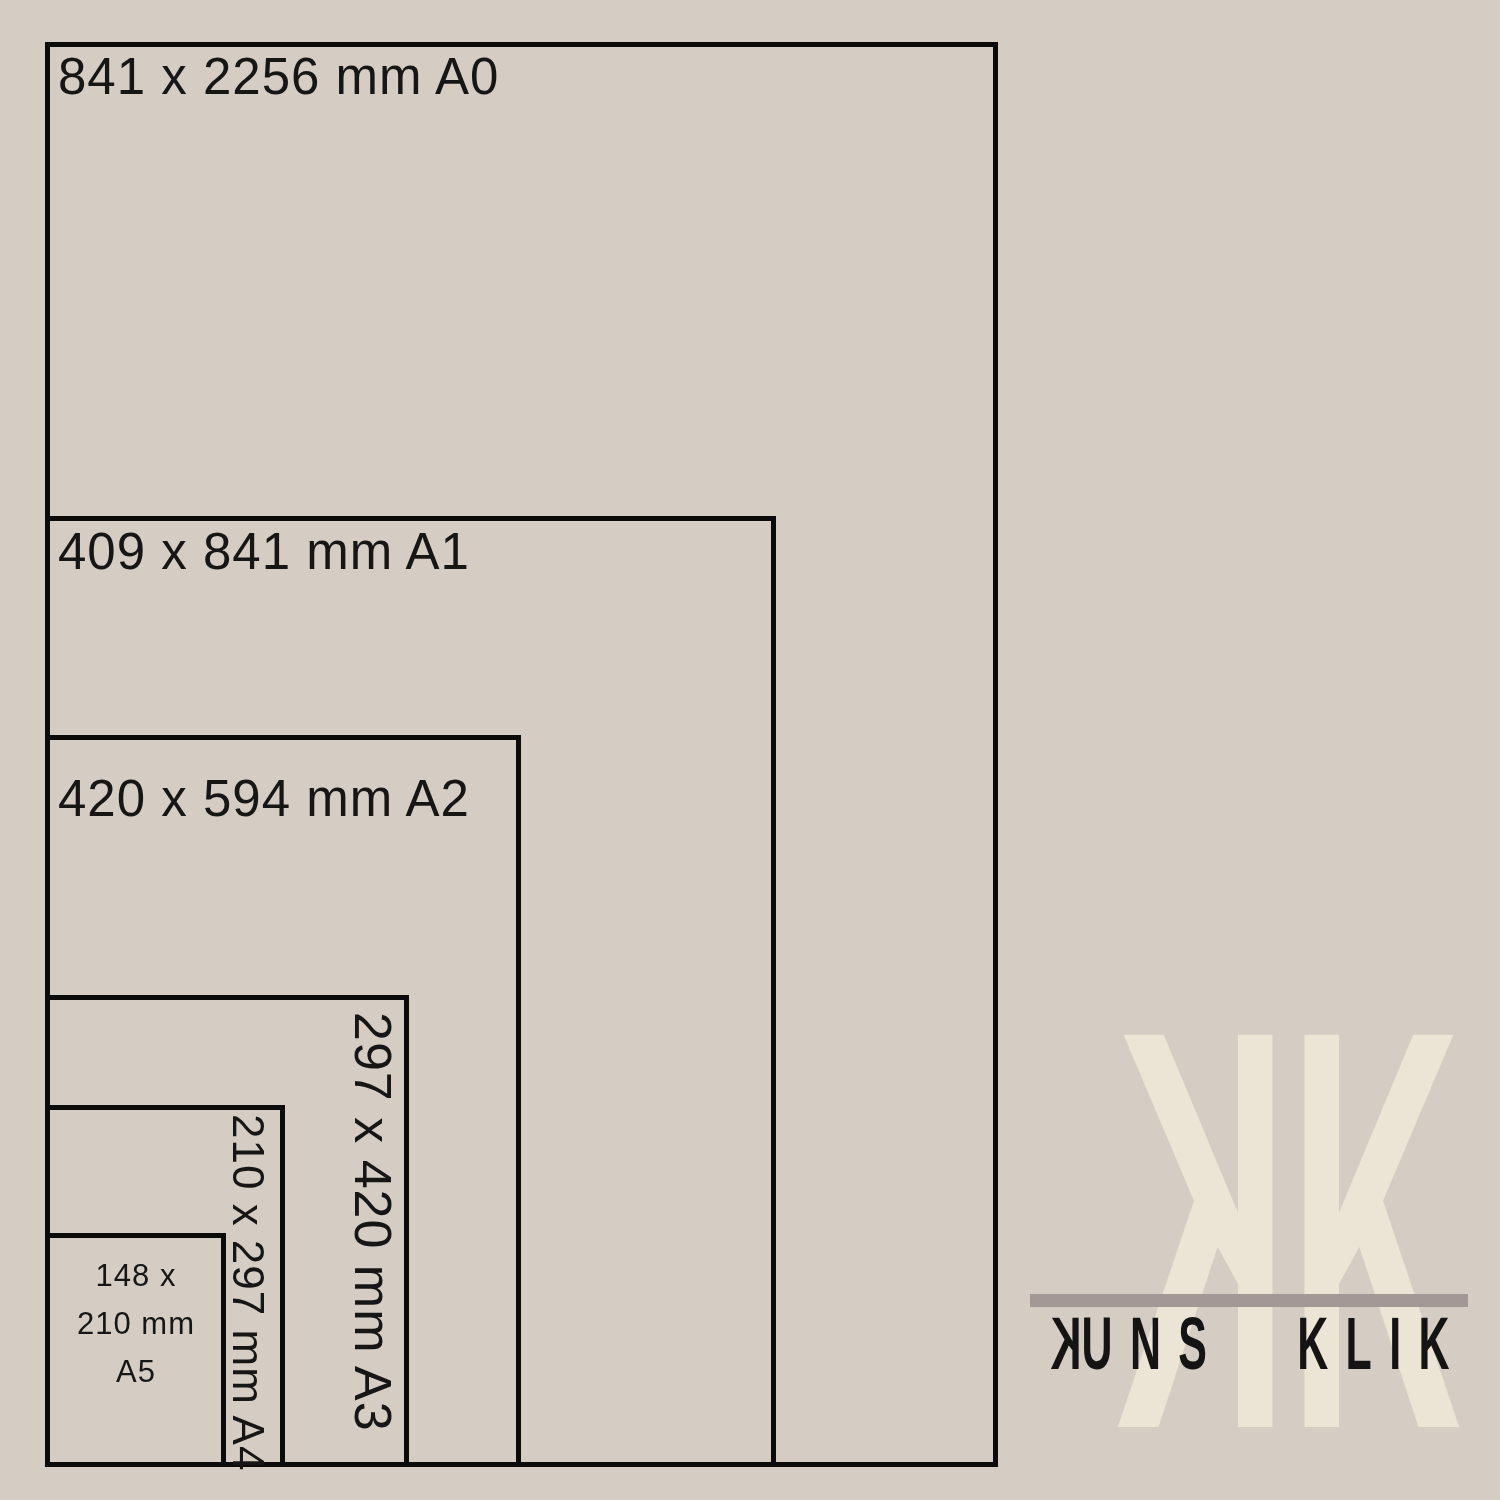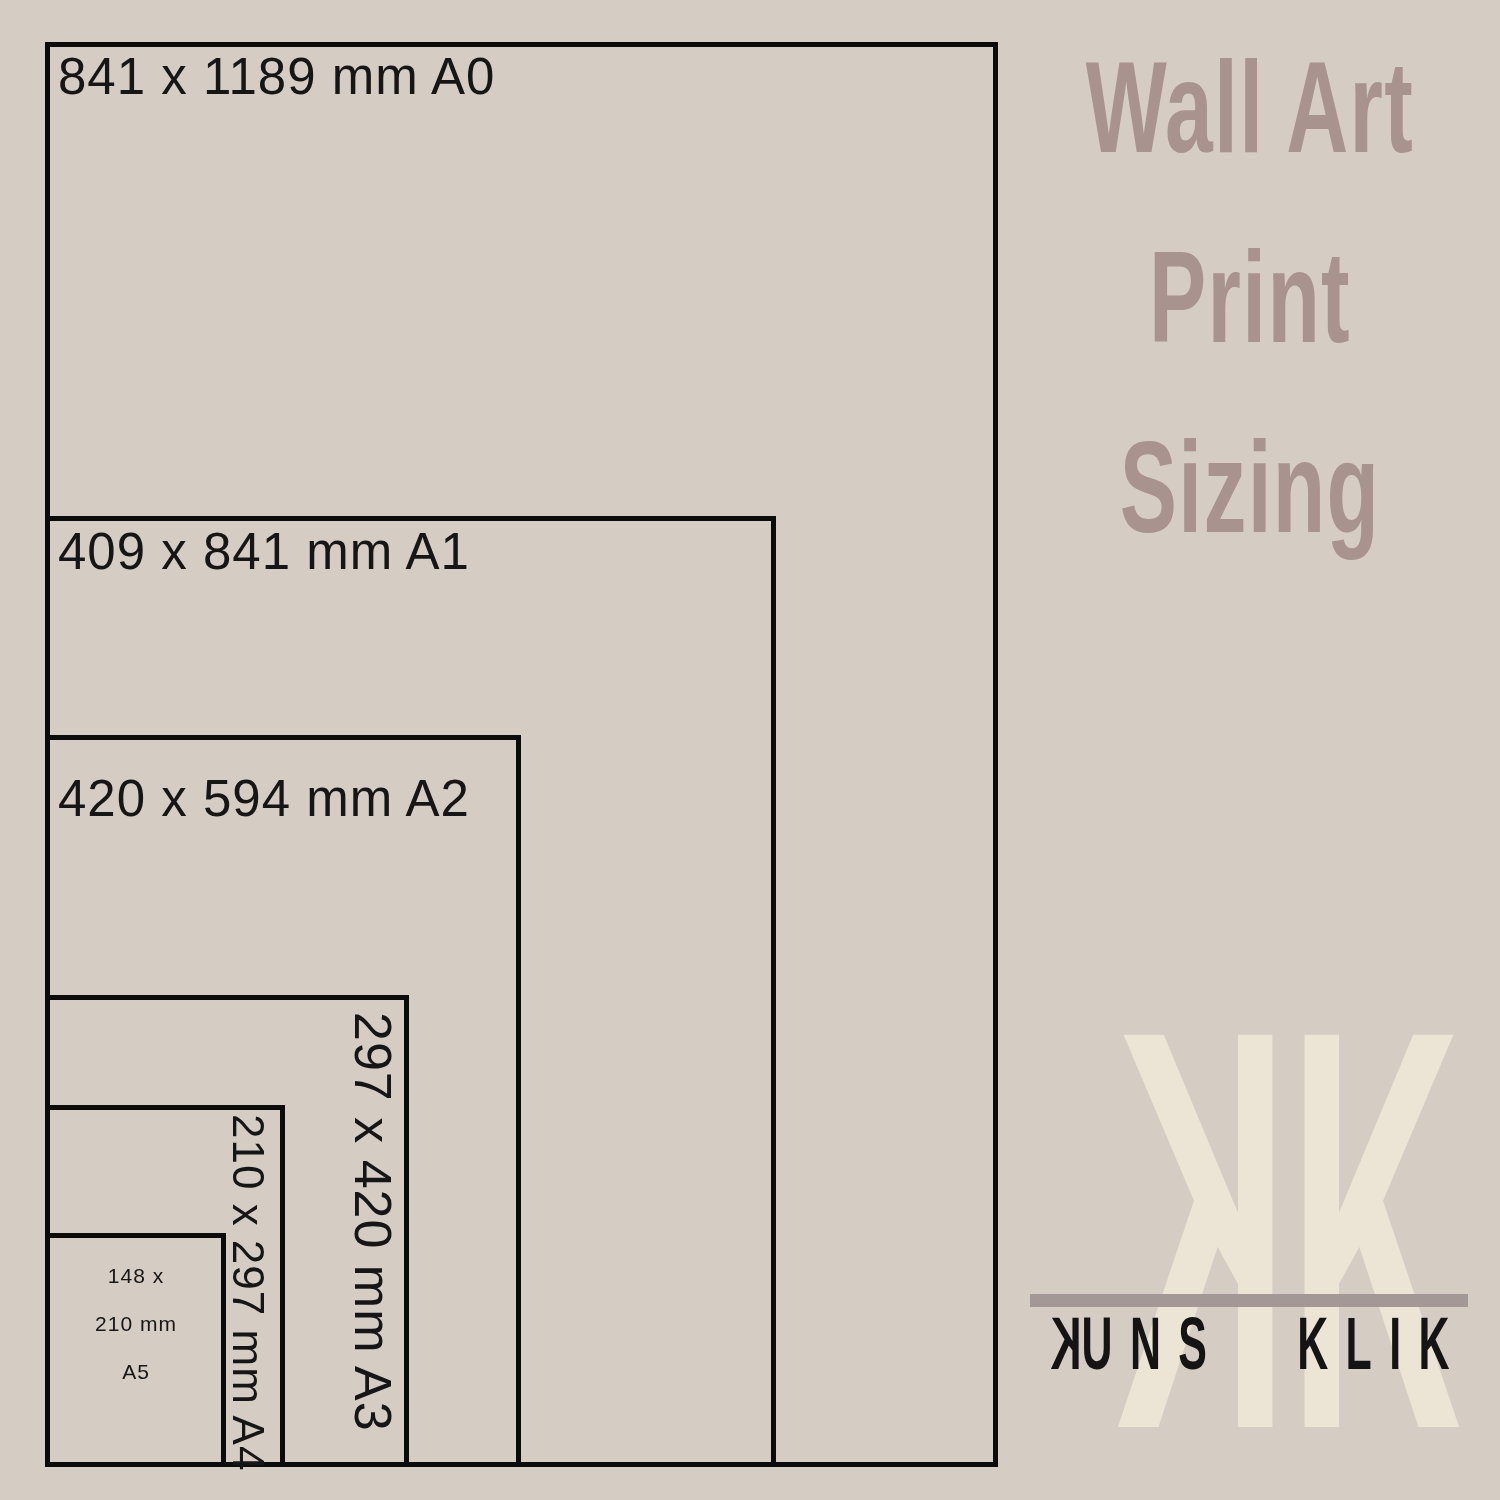--- a/index.html
+++ b/index.html
@@ -48,21 +48,21 @@
   #label-a2 { left: 58px; top: 741px; margin-top: 27px; }
   .vlabel {
     writing-mode: vertical-rl;
     text-orientation: mixed;
     white-space: nowrap;
   }
   #label-a3 { left: 344px; top: 1012px; width: 60px; font-size: 52px; }
   #label-a4 { left: 229px; top: 1114px; width: 50px; font-size: 44px; }
   #label-a5 {
     left: 48px; top: 1252px; width: 176px;
-    font-size: 21px; line-height: 48px;
+    font-size: 31px; line-height: 48px;
     text-align: center;
     white-space: pre-line;
   }
 
   
   .title-block {
     position: absolute;
     left: 1000px; top: 12px; width: 500px;
     text-align: center;
     font-weight: 700;
@@ -125,35 +125,30 @@
 <div class="canvas" style="background: rgb(213, 204, 195);">
 
   <div class="diagram">
     <div class="rect" id="rect-a0"></div>
     <div class="rect" id="rect-a1"></div>
     <div class="rect" id="rect-a2"></div>
     <div class="rect" id="rect-a3"></div>
     <div class="rect" id="rect-a4"></div>
     <div class="rect" id="rect-a5"></div>
 
-    <div class="size-label" id="label-a0">841 x 1189 mm A0</div>
+    <div class="size-label" id="label-a0">841 x 2256 mm A0</div>
     <div class="size-label" id="label-a1">409 x 841 mm A1</div>
     <div class="size-label" id="label-a2">420 x 594 mm A2</div>
     <div class="size-label vlabel" id="label-a3">297 x 420 mm A3</div>
     <div class="size-label vlabel" id="label-a4">210 x 297 mm A4</div>
     <div class="size-label" id="label-a5">148 x
 210 mm
 A5</div>
   </div>
 
-  <div class="title-block" style="color: rgb(168, 147, 142);">
-    <div class="title-line">Wall Art</div>
-    <div class="title-line">Print</div>
-    <div class="title-line">Sizing</div>
-  </div>
 
   <div id="monogram" style="color: rgb(236, 228, 212);">
     <span class="mirror">K</span><span>K</span>
   </div>
 
   <div id="brand-divider" style="background: rgb(163, 152, 149);"></div>
 
   <div id="brand-name" style="color: rgb(20, 20, 20);">
     <span class="mirror">K</span><span>UNS KLIK</span>
   </div>

